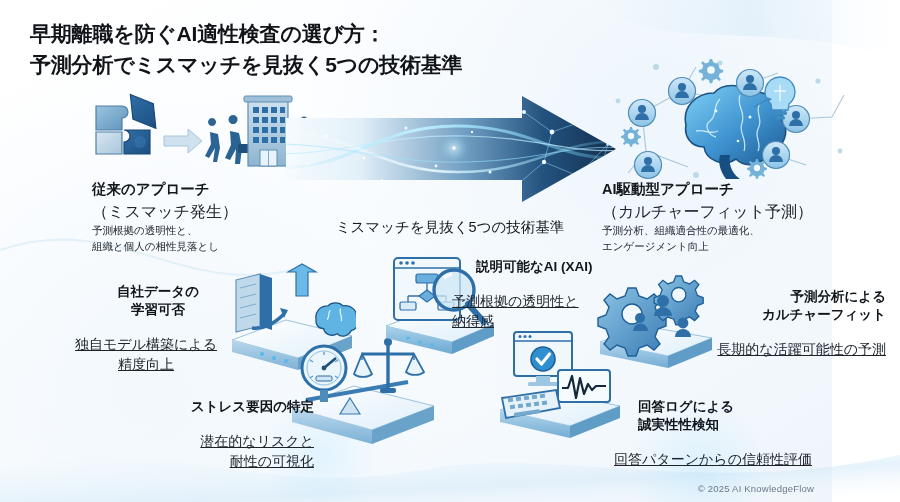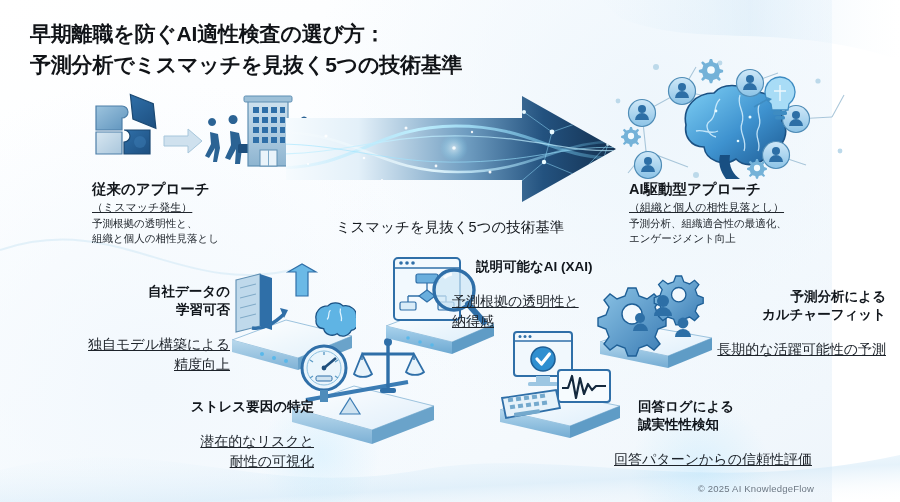--- a/index.html
+++ b/index.html
@@ -29,36 +29,36 @@
     white-space:pre-line;
   }
 
   
   .arrow-wrap{position:absolute;left:286px;top:92px;width:330px;height:115px;}
   .left-icon{position:absolute;left:88px;top:92px;width:232px;height:90px;}
   .right-icon{position:absolute;left:600px;top:55px;width:255px;height:135px;}
 
   .blk{position:absolute;text-align:left;color:#14181d;}
   .blk .h{font-size:14.5px;font-weight:bold;line-height:1.35;}
-  .blk .s{font-size:11px;line-height:1.45;color:#20262d;text-decoration:underline;}
+  .blk .s{font-size:16px;line-height:1.45;color:#20262d;}
   .blk .d{font-size:10.5px;line-height:1.5;color:#20262d;}
 
   #left-block{left:92px;top:180px;width:232px;}
-  #right-block{left:629px;top:180px;width:256px;}
+  #right-block{left:602px;top:180px;width:256px;}
   #center-caption{
     position:absolute;left:300px;top:218px;width:300px;text-align:center;
     font-size:14.5px;font-weight:normal;color:#14181d;
   }
 
   
   .crit{position:absolute;}
   .crit .ttl{font-size:13.5px;font-weight:bold;color:#11161c;line-height:1.34;white-space:pre-line;padding-left:24px;}
   .crit .sub{font-size:14px;color:#1d232a;line-height:1.4;margin-top:16px;white-space:pre-line;text-decoration:underline;}
 
-  #crit1{left:62px;top:283px;width:168px;text-align:right;}
+  #crit1{left:62px;top:283px;width:168px;text-align:center;}
   #crit2{left:128px;top:398px;width:186px;text-align:right;}
   #crit3{left:452px;top:258px;width:206px;text-align:left;}
   #crit4{left:706px;top:288px;width:180px;text-align:right;}
   #crit5{left:614px;top:398px;width:230px;text-align:left;}
 
   .icon-slot{position:absolute;}
   #icon1{left:228px;top:262px;width:128px;height:112px;}
   #icon2{left:288px;top:330px;width:150px;height:122px;}
   #icon3{left:384px;top:252px;width:112px;height:104px;}
   #icon4{left:498px;top:328px;width:124px;height:116px;}
@@ -332,21 +332,21 @@
 
   <div id="left-block" class="blk">
     <div class="h">従来のアプローチ</div>
     <div class="s">（ミスマッチ発生）</div>
     <div class="d" style="white-space:pre-line">予測根拠の透明性と、
 組織と個人の相性見落とし</div>
   </div>
 
   <div id="right-block" class="blk">
     <div class="h">AI駆動型アプローチ</div>
-    <div class="s">（組織と個人の相性見落とし）</div>
+    <div class="s">（カルチャーフィット予測）</div>
     <div class="d" style="white-space:pre-line">予測分析、組織適合性の最適化、
 エンゲージメント向上</div>
   </div>
 
   <div id="center-caption">ミスマッチを見抜く5つの技術基準</div>
 
   <svg class="icon-slot" id="icon1" viewBox="0 0 128 112">
     <defs>
       <linearGradient id="pTop1" x1="0" y1="0" x2="1" y2="1">
           <stop offset="0%" stop-color="#ffffff"></stop>

